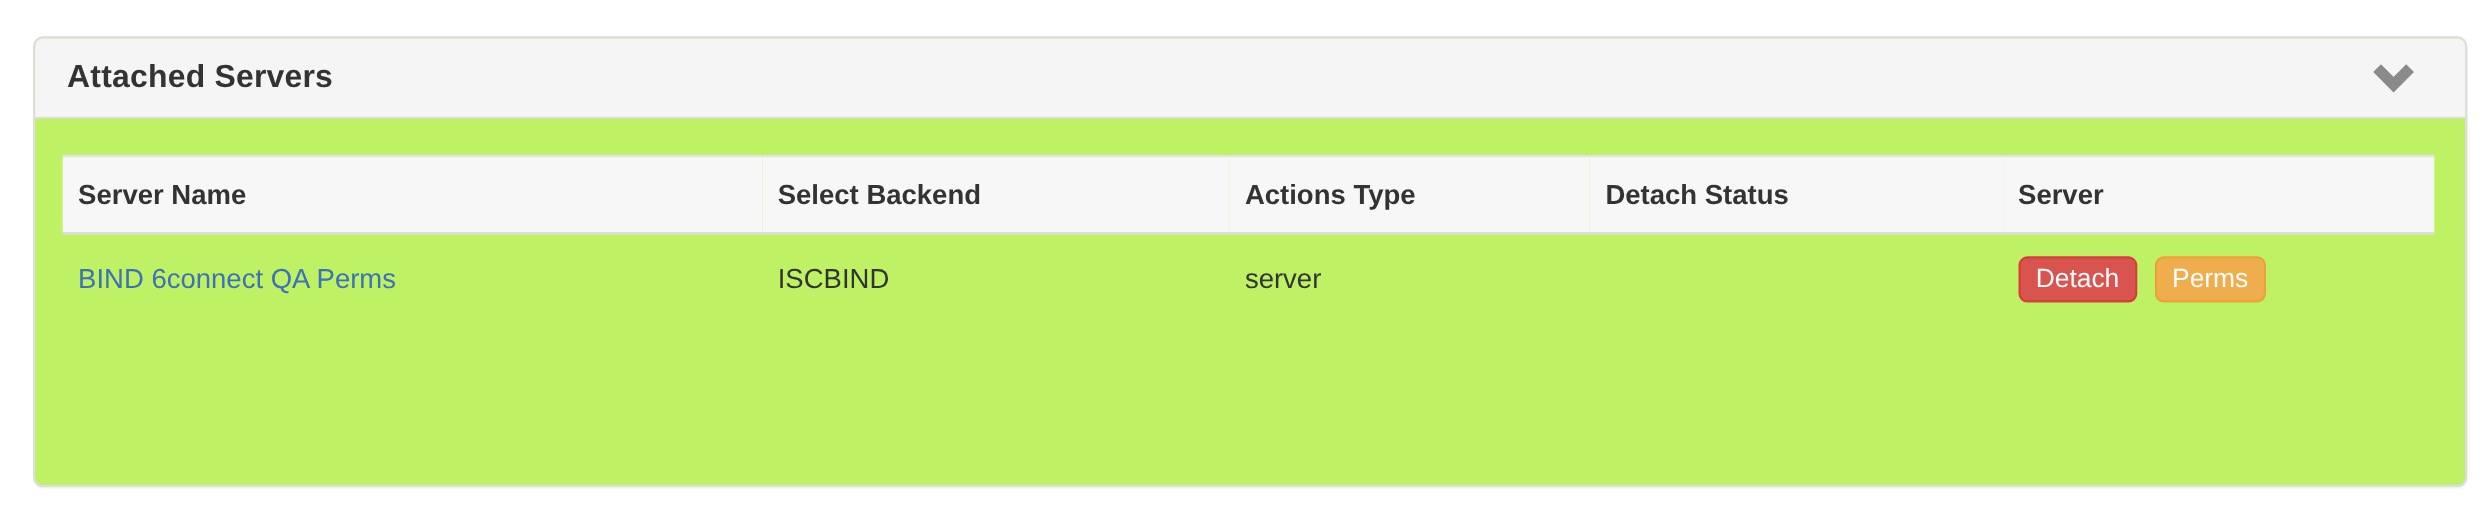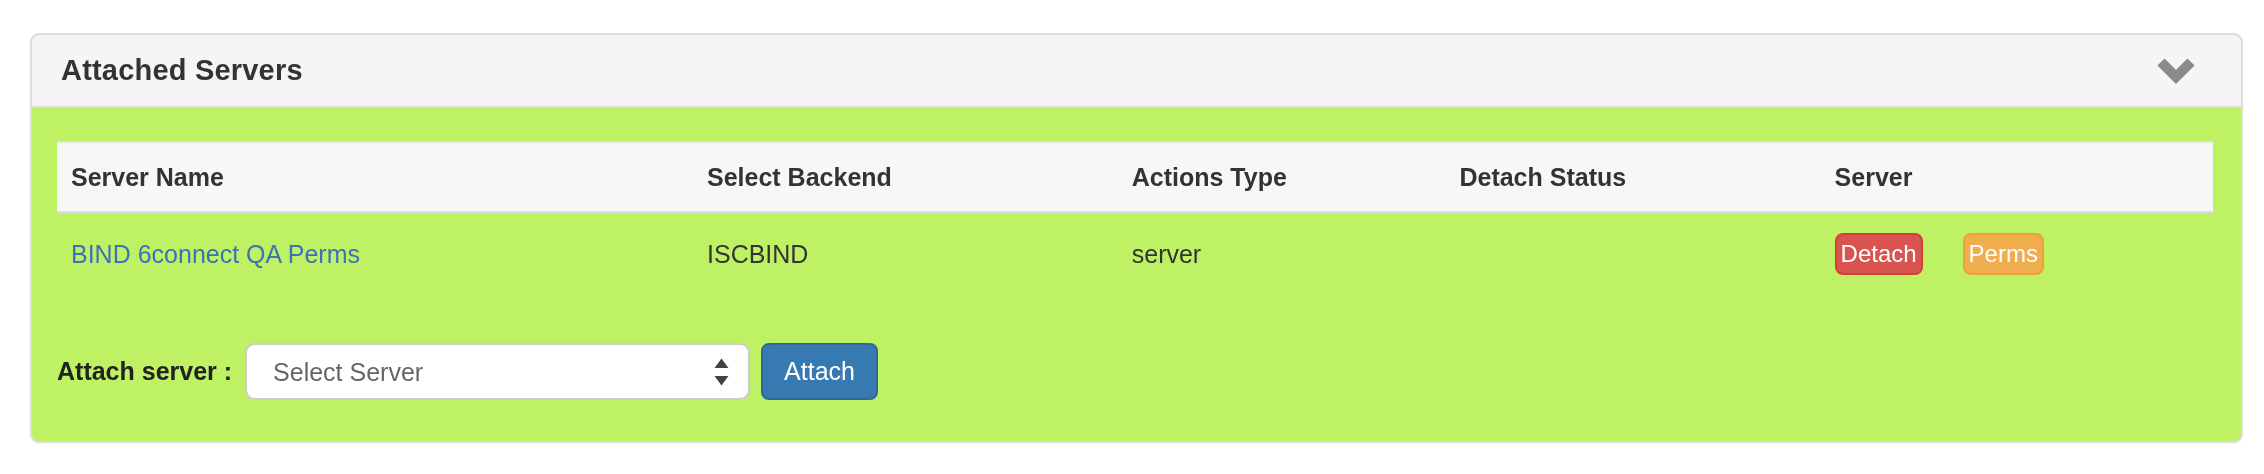--- a/index.html
+++ b/index.html
@@ -45,23 +45,23 @@
     padding: 20px 14px;
     vertical-align: middle;
     border: none;
   }
   .col-name { width: 29.5%; } .col-backend { width: 19.7%; }
   .col-type { width: 15.2%; } .col-status { width: 17.4%; } .col-actions { width: 18.2%; }
 
   a.server-link { color: var(--link, #3d71b8); text-decoration: none; cursor: pointer; }
 
   .btn { display: inline-block; border-radius: 8px; color: #fff; cursor: pointer; text-align: center; }
-  .btn-sm { font-size: 24px; line-height: 24px; padding: 7px 4px; border: 2px solid transparent; }
+  .btn-sm { font-size: 24px; line-height: 24px; padding: 7px 14px; border: 2px solid transparent; }
   .btn-danger  { background: var(--danger, #d9534f);  border-color: var(--danger-border, #d43f3a); margin-right: 9px; }
-  .btn-warning { background: var(--warning, #f0ad4e); border-color: var(--warning-border, #eea236); margin-left: 24px; }
+  .btn-warning { background: var(--warning, #f0ad4e); border-color: var(--warning-border, #eea236); }
 
   .attach-row { display: flex; align-items: center; margin-top: 48px; }
   .attach-label { font-size: 25px; font-weight: bold; color: #222; margin-right: 13px; white-space: nowrap; }
   .select-wrap { position: relative; width: 505px; height: 57px; margin-right: 11px; }
   .select-wrap select {
     width: 100%; height: 100%;
     -webkit-appearance: none; -moz-appearance: none; appearance: none;
     border: 2px solid #ccc; border-radius: 10px;
     background: #fff; color: var(--muted, #666);
     font-family: inherit; font-size: 25px;
@@ -120,30 +120,15 @@
           <td>server</td>
           <td></td>
           <td>
             <span class="btn btn-sm btn-danger">Detach</span>
             <span class="btn btn-sm btn-warning">Perms</span>
           </td>
         </tr>
       </tbody>
     </table>
 
-    <div class="attach-row">
-      <span class="attach-label">Attach server :</span>
-      <span class="select-wrap">
-        <select>
-          <option>Select Server</option>
-        </select>
-        <span class="select-caret">
-          <svg width="17" height="29" viewBox="0 0 17 29">
-            <path d="M8.5 1 L15.5 10.5 L1.5 10.5 Z" fill="currentColor"></path>
-            <path d="M8.5 28 L15.5 18.5 L1.5 18.5 Z" fill="currentColor"></path>
-          </svg>
-        </span>
-      </span>
-      <button class="btn btn-primary">Attach</button>
-    </div>
 
   </div>
 </div>
 
 </body></html>

